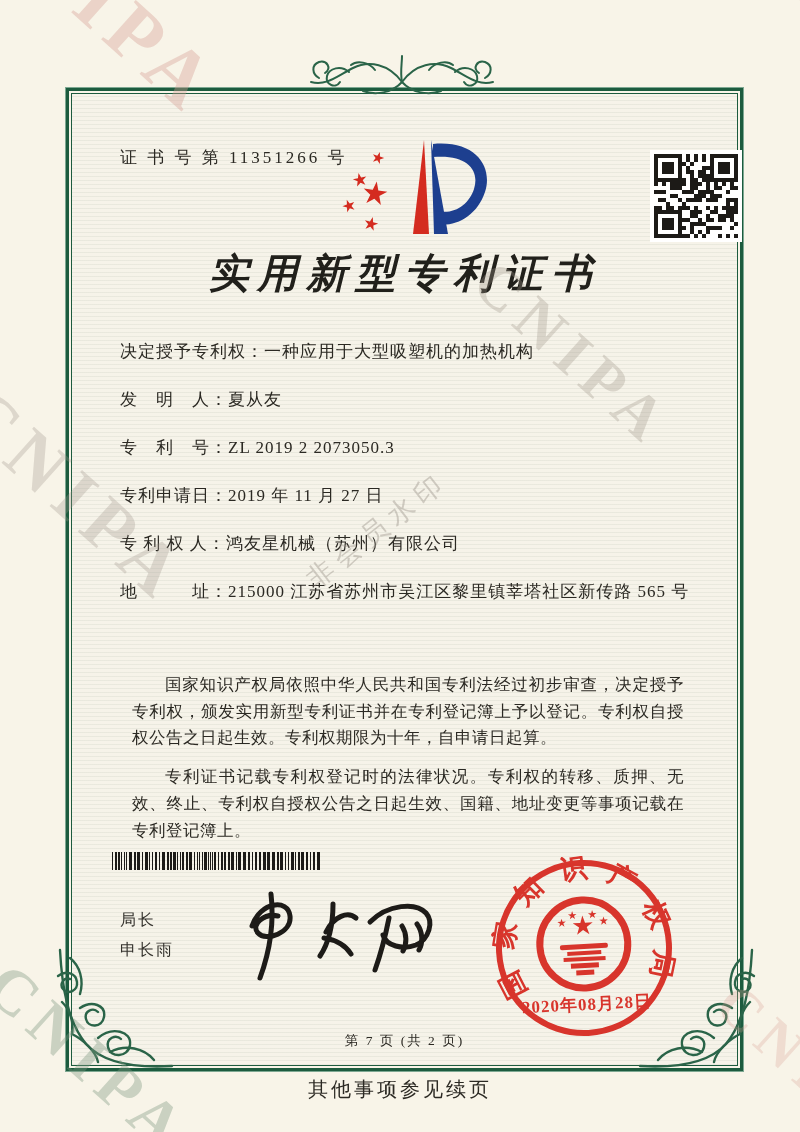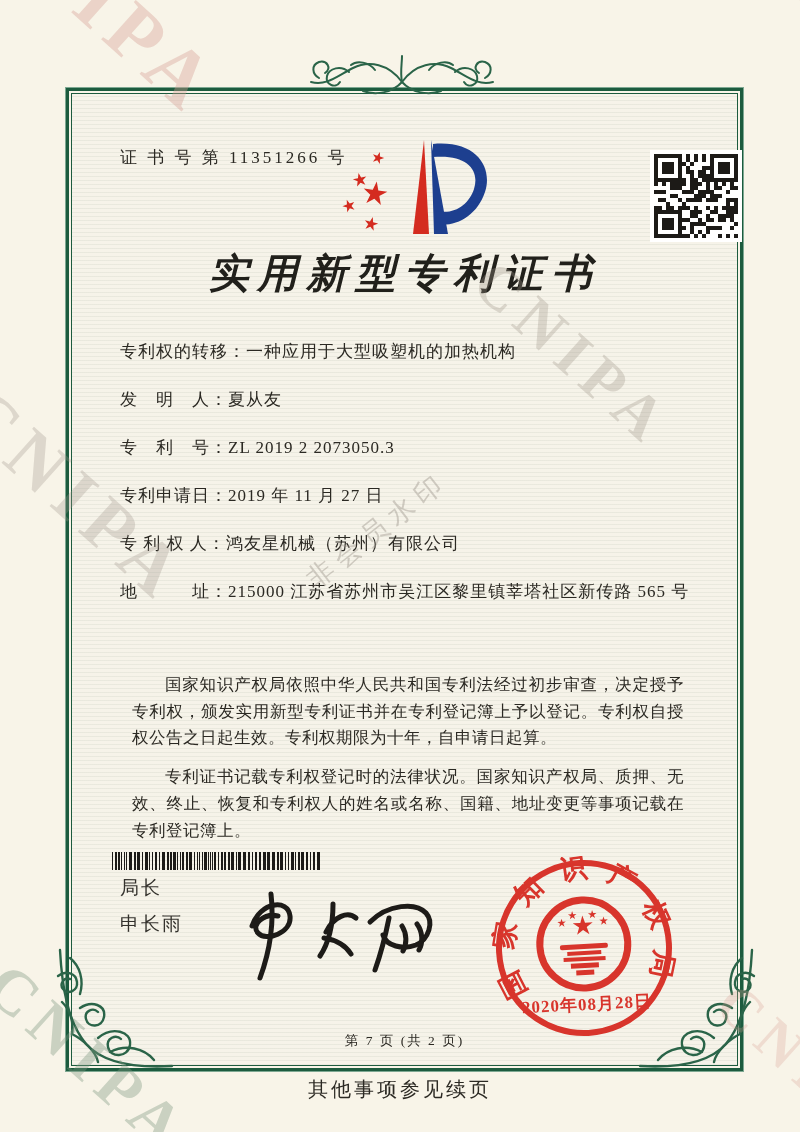--- a/index.html
+++ b/index.html
@@ -37,22 +37,22 @@
          font-weight:bold;letter-spacing:9px;color:#21201b;font-style:italic;}
   .row{position:absolute;left:48px;width:590px;font-size:17px;letter-spacing:1px;
        color:#2b2923;white-space:nowrap;}
   .row .lbl{display:inline-block;min-width:106px;}
   .r0{top:246px}.r1{top:294px}.r2{top:342px}.r3{top:390px}.r4{top:438px}.r5{top:486px}.r6{top:534px}
   .grant-no{position:absolute;left:318px;top:0;}
   .paras{position:absolute;left:48px;top:566px;width:576px;font-size:16.5px;
          line-height:1.62;letter-spacing:.5px;color:#2b2923;text-align:justify;}
   .paras p{margin:12px;text-indent:2em;}
   .barcode{position:absolute;left:38px;top:758px;}
-  .signer{position:absolute;left:48px;top:776px;font-family:Liberation Sans, sans-serif;
-          font-size:19px;color:#33312c;line-height:1.9;letter-spacing:2px;}
+  .signer{position:absolute;left:48px;top:812px;font-family:Liberation Mono, monospace;
+          font-size:16px;color:#33312c;line-height:1.9;letter-spacing:2px;}
   .signature{position:absolute;left:158px;top:792px;}
   .seal{position:absolute;left:420px;top:762px;opacity:.92;transform:rotate(-3deg);}
   .page-no{position:absolute;left:0;top:938px;width:100%;text-align:center;font-size:13.5px;
            letter-spacing:2px;color:#2b2923;}
   .footer-note{position:absolute;left:0;top:1076px;width:100%;text-align:center;z-index:2;
                font-size:20px;letter-spacing:3px;color:#2b2923;}
 </style>
 </head>
 <body>
 
@@ -330,41 +330,41 @@
           <rect x="44" y="84" width="4" height="4" fill="#1c1a17"></rect>
           <rect x="52" y="84" width="4" height="4" fill="#1c1a17"></rect>
           <rect x="68" y="84" width="4" height="4" fill="#1c1a17"></rect>
           <rect x="76" y="84" width="4" height="4" fill="#1c1a17"></rect>
           <rect x="84" y="84" width="4" height="4" fill="#1c1a17"></rect>
         </svg>
 
       <div class="title">实用新型专利证书</div>
 
       <div class="row r0">
-        <span class="lbl">专利权的转移：</span><span>一种应用于大型吸塑机的加热机构</span>
+        <span class="lbl">决定授予专利权：</span><span>一种应用于大型吸塑机的加热机构</span>
       </div>
       <div class="row r1">
         <span class="lbl">发　明　人：</span><span>夏从友</span>
       </div>
       <div class="row r2">
         <span class="lbl">专　利　号：</span><span>ZL 2019 2 2073050.3</span>
       </div>
       <div class="row r3">
         <span class="lbl">专利申请日：</span><span>2019 年 11 月 27 日</span>
       </div>
       <div class="row r4">
         <span class="lbl">专 利 权 人：</span><span>鸿友星机械（苏州）有限公司</span>
       </div>
       <div class="row r5">
         <span class="lbl">地　　　址：</span><span>215000 江苏省苏州市吴江区黎里镇莘塔社区新传路 565 号</span>
       </div>
 
       <div class="paras">
         <p>国家知识产权局依照中华人民共和国专利法经过初步审查，决定授予专利权，颁发实用新型专利证书并在专利登记簿上予以登记。专利权自授权公告之日起生效。专利权期限为十年，自申请日起算。</p>
-        <p>专利证书记载专利权登记时的法律状况。国家知识产权局、质押、无效、终止、恢复和专利权人的姓名或名称、国籍、地址变更等事项记载在专利登记簿上。</p>
+        <p>专利证书记载专利权登记时的法律状况。专利权的转移、质押、无效、终止、专利权自授权公告之日起生效、国籍、地址变更等事项记载在专利登记簿上。</p>
       </div>
 
       <svg class="barcode" id="barcode" width="218" height="18" viewBox="0 0 218 18">
           <rect x="2" y="0" width="1" height="18" fill="#1c1a17"></rect>
           <rect x="5" y="0" width="2" height="18" fill="#1c1a17"></rect>
           <rect x="8" y="0" width="2" height="18" fill="#1c1a17"></rect>
           <rect x="11" y="0" width="1" height="18" fill="#1c1a17"></rect>
           <rect x="14" y="0" width="1" height="18" fill="#1c1a17"></rect>
           <rect x="16" y="0" width="1" height="18" fill="#1c1a17"></rect>
           <rect x="19" y="0" width="3" height="18" fill="#1c1a17"></rect>

